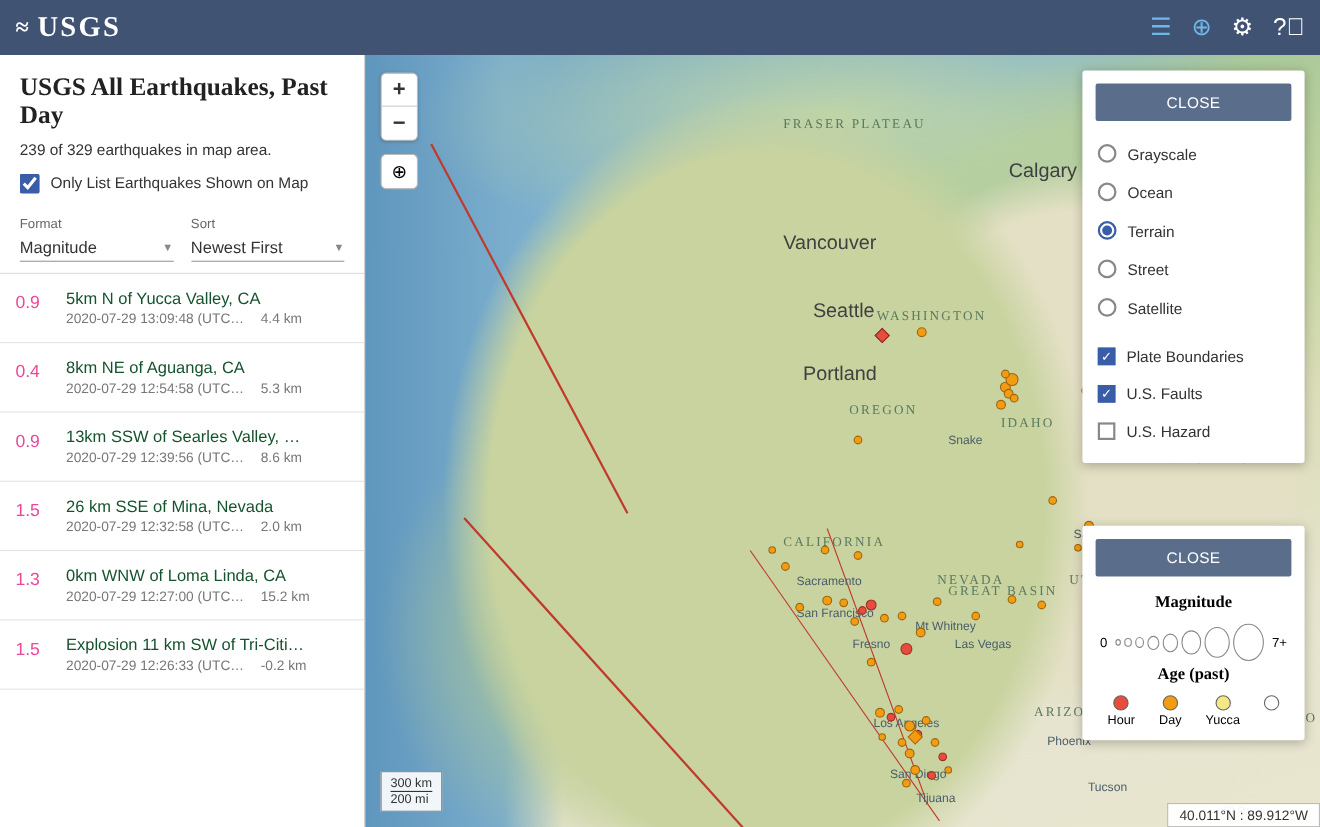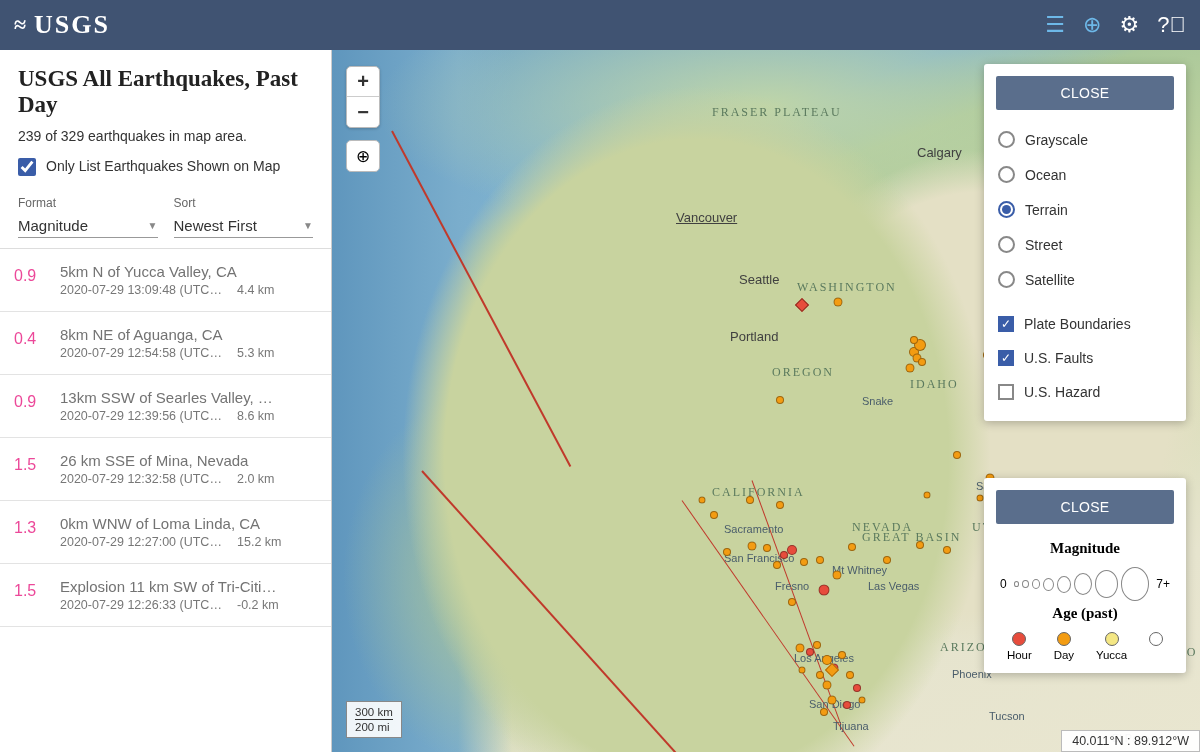--- a/index.html
+++ b/index.html
@@ -17,34 +17,34 @@
 .cbx-row{display:flex;align-items:flex-start;gap:10px;font-size:14px;color:#333;margin-bottom:14px}
 .filters{display:flex;gap:16px;padding:0 18px 10px}
 .filter{flex:1}
 .filter-lbl{font-size:12px;color:#666;margin-bottom:4px}
 .filter-val{font-size:15px;color:#333;border-bottom:1px solid #999;padding:3px 0;display:flex;justify-content:space-between;align-items:center;cursor:pointer}
 .tri{color:#888;font-size:10px}
 .quake-list{flex:1;overflow-y:auto;border-top:1px solid #ddd}
 .quake{border-bottom:1px solid #e3e3e3;padding:14px 14px;display:flex;gap:12px;cursor:pointer}
 .mag{width:34px;font-size:16px;color:#ec4899;padding-top:4px}
 .q-body{flex:1;overflow:hidden}
-.q-loc{font-size:15px;color:#737373;margin-bottom:3px;white-space:nowrap;overflow:hidden;text-overflow:ellipsis}
+.q-loc{font-size:15px;color:#14532d;margin-bottom:3px;white-space:nowrap;overflow:hidden;text-overflow:ellipsis}
 .q-meta{font-size:12.5px;color:#777;display:flex;gap:12px}
 .q-time{white-space:nowrap;overflow:hidden;text-overflow:ellipsis;max-width:165px}
 .map{flex:1;position:relative;background:linear-gradient(160deg,#6ba2c7 0%,#7fb3d0 22%,#aac89a 29%,#c3d4a0 45%,#d8dcb5 60%,#e6e4ce 80%,#e9e6d0 100%);overflow:hidden}
 .land{position:absolute;inset:0;background:
  radial-gradient(ellipse 420px 530px at 42% 58%,#c8d39f 0%,#c8d39f 60%,transparent 70%),
  radial-gradient(ellipse 340px 380px at 75% 50%,#e4e0c5 0%,#e4e0c5 55%,transparent 66%),
  radial-gradient(ellipse 250px 300px at 20% 75%,#aec590 0%,transparent 65%),
  radial-gradient(ellipse 600px 200px at 50% 8%,#bfd5a8 0%,transparent 65%)}
 .ocean{position:absolute;left:0;top:0;bottom:0;width:180px;background:linear-gradient(90deg,#5f96bd 0%,#7aadcc 70%,transparent 100%)}
 .fault{position:absolute;background:#c0392b;transform-origin:left center}
 .lbl{position:absolute;font-size:11px;color:#4a5d6b;white-space:nowrap;pointer-events:none}
 .lbl.state{font-family:Georgia,serif;color:#5b7a5e;letter-spacing:2px;font-size:12px}
-.lbl.big{font-size:13px;color:#404040}
+.lbl.big{font-size:18px;color:#404040}
 .dot{position:absolute;border-radius:50%;border:1px solid rgba(0,0,0,.35);transform:translate(-50%,-50%);cursor:pointer}
 .dot.o{background:#f39c12}
 .dot.r{background:#e74c3c}
 .diamond{position:absolute;width:10px;height:10px;background:#e74c3c;transform:translate(-50%,-50%) rotate(45deg);border:1px solid #8b2c1f}
 .zoom{position:absolute;left:14px;top:16px;background:#fff;border-radius:5px;border:1px solid #bbb;box-shadow:0 1px 3px rgba(0,0,0,.2)}
 .zoom div{width:32px;height:30px;display:flex;align-items:center;justify-content:center;font-size:20px;font-weight:bold;color:#333;cursor:pointer}
 .zoom div:first-child{border-bottom:1px solid #ccc}
 .globe-btn{position:absolute;left:14px;top:90px;width:34px;height:32px;background:#fff;border:1px solid #bbb;border-radius:5px;display:flex;align-items:center;justify-content:center;cursor:pointer;font-size:17px}
 .scale{position:absolute;left:14px;bottom:14px;background:rgba(255,255,255,.9);border:1px solid #888;padding:3px 8px;font-size:11.5px;color:#333}
 .scale div{border-bottom:1px solid #333;padding:1px 0}
@@ -178,21 +178,21 @@
   <div class="ocean"></div>
   <div class="land"></div>
 
   <div class="fault" style="left:60px;top:80px;width:380px;height:2px;transform:rotate(62deg)"></div>
   <div class="fault" style="left:90px;top:420px;width:420px;height:2px;transform:rotate(48deg)"></div>
   <div class="fault" style="left:350px;top:450px;width:300px;height:1px;transform:rotate(55deg)"></div>
   <div class="fault" style="left:420px;top:430px;width:260px;height:1px;transform:rotate(70deg)"></div>
 
   <div id="map-labels">
         <span class="lbl big" style="left: 585px; top: 95px;">Calgary</span>
-        <span class="lbl big" style="left: 344px; top: 160px; text-decoration: underline;">Vancouver</span>
+        <span class="lbl big" style="left: 380px; top: 160px;">Vancouver</span>
         <span class="lbl big" style="left: 407px; top: 222px;">Seattle</span>
         <span class="lbl big" style="left: 398px; top: 279px;">Portland</span>
         <span class="lbl " style="left: 392px; top: 473px;">Sacramento</span>
         <span class="lbl " style="left: 392px; top: 502px;">San Francisco</span>
         <span class="lbl " style="left: 443px; top: 530px;">Fresno</span>
         <span class="lbl " style="left: 462px; top: 602px;">Los Angeles</span>
         <span class="lbl " style="left: 477px; top: 648px;">San Diego</span>
         <span class="lbl " style="left: 501px; top: 670px;">Tijuana</span>
         <span class="lbl " style="left: 536px; top: 530px;">Las Vegas</span>
         <span class="lbl " style="left: 500px; top: 514px;">Mt Whitney</span>

